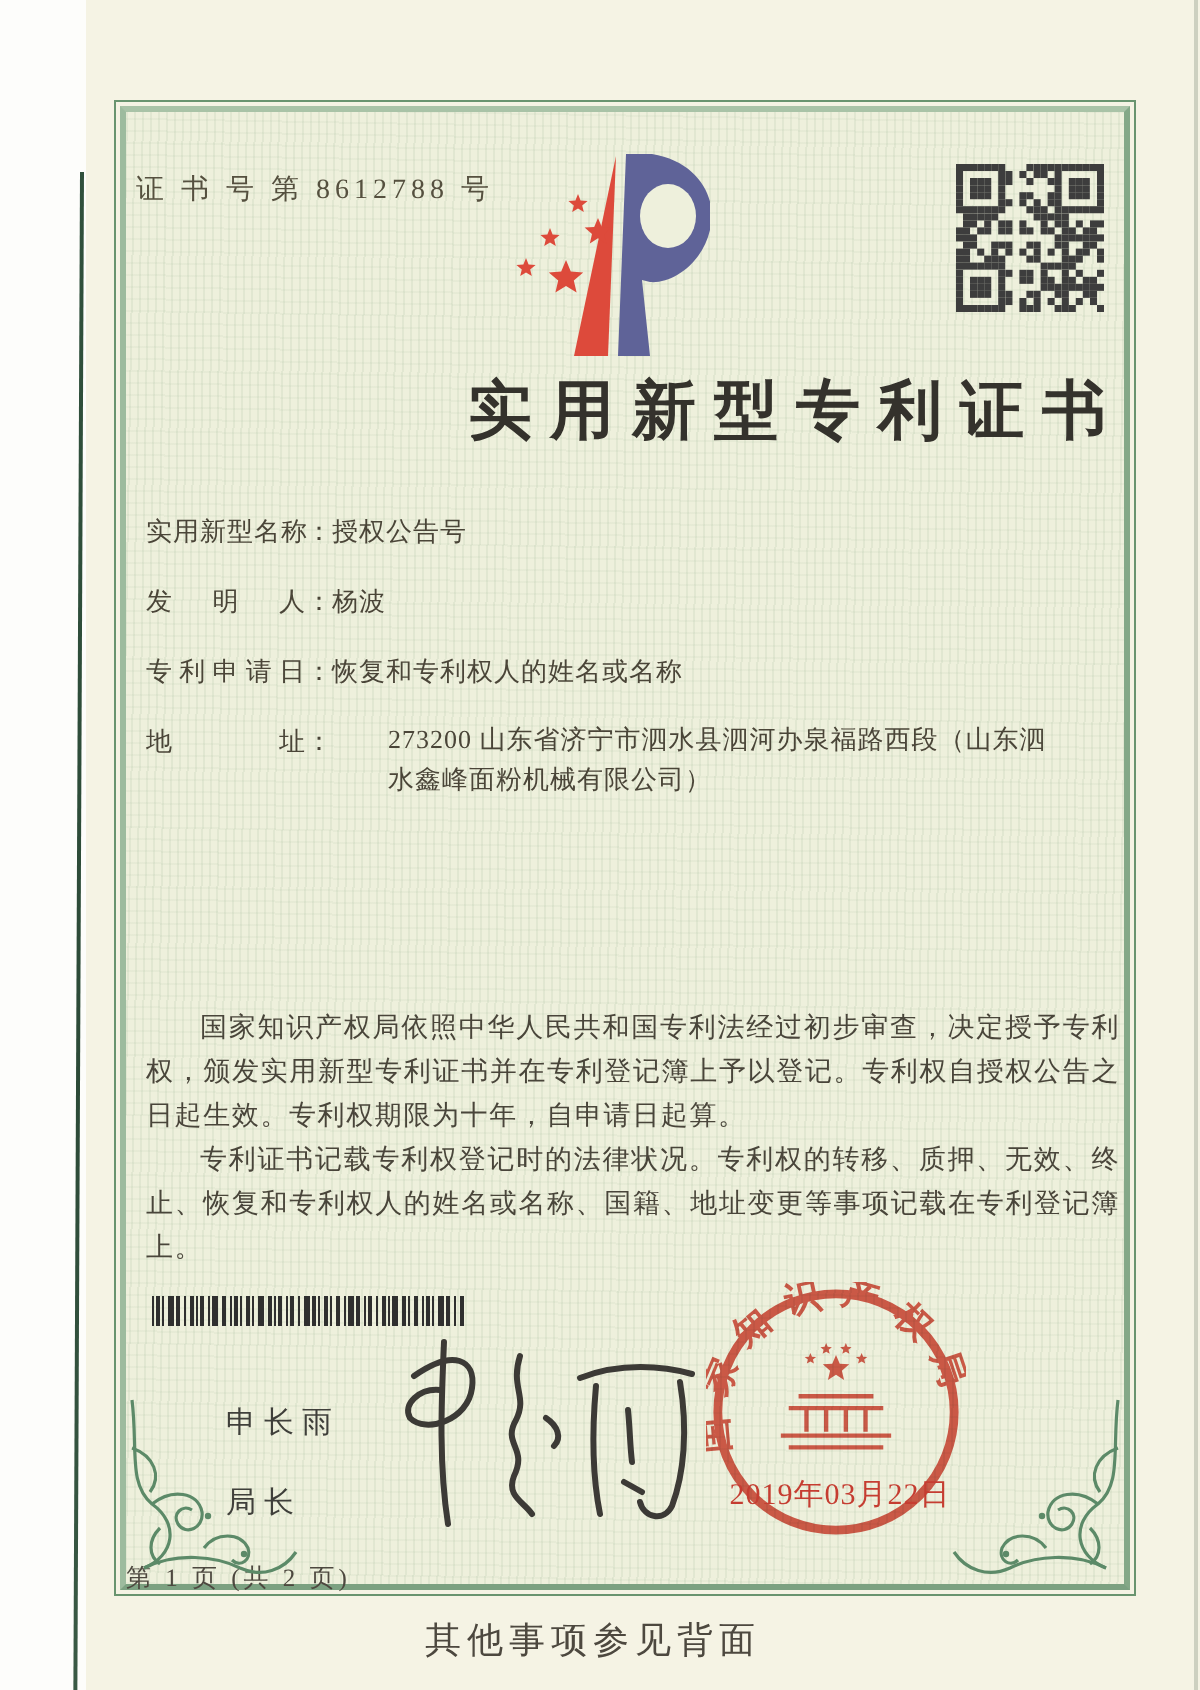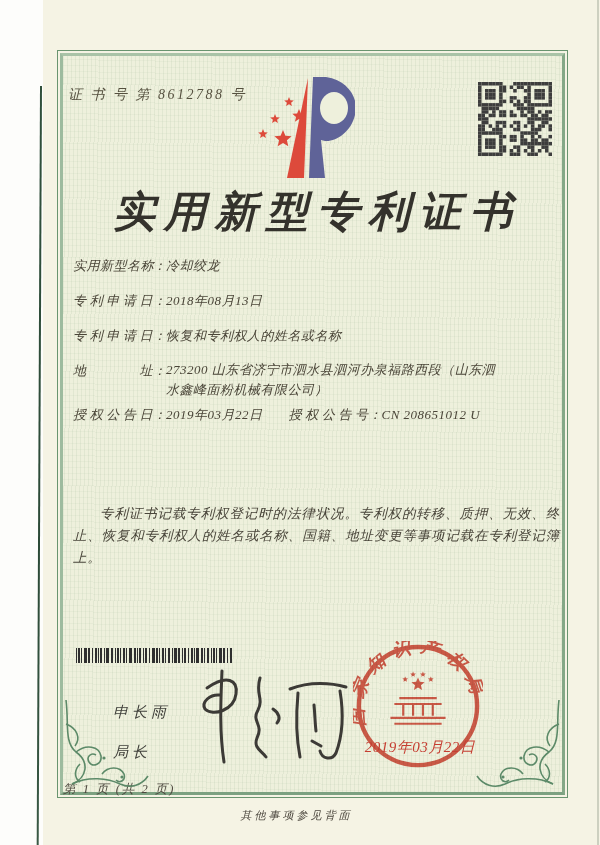--- a/index.html
+++ b/index.html
@@ -5,21 +5,20 @@
   html,body { margin:0; padding:0; background:#ffffff; }
   .screen {
     position:relative; width:600px; height:845px; overflow:hidden;
     background:#fdfdfb;
     font-family:"Liberation Serif", serif;
   }
   
   .paper {
     position:absolute; left:43px; top:0; right:0; bottom:0;
     background:#f5f3e4;
-    font-style:italic;
   }
   .scan-edge {
     position:absolute; left:40px; top:86px; width:2px; height:770px;
     background:linear-gradient(#30503c,#2c4a37 60%,#3a5a45);
     transform:rotate(0.25deg); transform-origin:top center;
   }
   .paper-edge-shadow {
     position:absolute; right:1px; top:0; width:2px; height:100%;
     background:rgba(100,120,100,.28);
   }
@@ -38,34 +37,34 @@
   }
   .cert-no {
     position:absolute; left:5px; top:30px;
     font-size:14px; letter-spacing:2.5px; color:#55503f; white-space:nowrap;
   }
   
   .logo { position:absolute; left:188px; top:16px; width:104px; height:112px; }
   .qr { position:absolute; right:10px; top:26px; width:74px; height:74px; }
   .title {
     position:absolute; left:0; right:0; top:128px; margin:0;
-    text-align:center; font-size:42px; font-weight:600;
+    text-align:right; font-size:32px; font-weight:600;
     letter-spacing:9px; color:#34322c; text-indent:9px;
   }
   
   .fields { position:absolute; left:10px; top:199px; width:488px; color:#4a4538; }
   .f-row { margin-bottom:14px; line-height:21px; font-size:13px; white-space:nowrap; }
   .f-row.wrap { white-space:normal; margin-bottom:4px; }
   .f-label {
     display:inline-block; width:80px; vertical-align:top;
     text-align:justify; text-align-last:justify; letter-spacing:0.5px;
   }
   .f-colon { display:inline-block; vertical-align:top; }
   .f-value { letter-spacing:0.5px; }
-  .f-value.block { display:inline-block; width:338px; vertical-align:top; line-height:20px; }
+  .f-value.block { display:inline-block; width:338px; vertical-align:top; line-height:20px;margin-left:28px; }
   .pair2 { margin-left:26px; }
   
   .body-text { position:absolute; left:10px; top:447px; width:487px; }
   .body-text p {
     margin:0; font-size:13.5px; line-height:22px; letter-spacing:0.8px;
     color:#49453a; text-indent:2em; text-align:justify;
   }
   .barcode { position:absolute; left:12px; top:592px; width:162px; height:15px; }
   .signer { position:absolute; left:50px; top:636px; color:#3f3f3a; }
   .signer div { font-size:15px; letter-spacing:4px; line-height:40px; }
@@ -75,21 +74,21 @@
     position:absolute; left:292px; top:682px; width:130px; text-align:center;
     color:#c53d31; font-size:15px; letter-spacing:0.5px; white-space:nowrap;
   }
   .page-no {
     position:absolute; left:0; right:0; top:725px; 
     font-size:12.5px; letter-spacing:2px; color:#4d483f;
   }
   .back-note {
     position:absolute; left:0; right:0; top:808px; text-align:center;
     transform:translateX(-25px);
-    font-size:11px; letter-spacing:3px; color:#4d483f;
+    font-size:18px; letter-spacing:3px; color:#4d483f;
   }
   .flourish { position:absolute; bottom:-2px; }
   .fl-left  { left:-3px; }
   .fl-right { right:-3px; transform:scaleX(-1); }
 </style>
 </head>
 <body>
 
 <div class="screen">
   <div class="paper">
@@ -364,37 +363,35 @@
               <rect x="52.9" y="70.5" width="3.52" height="3.52" fill="#3d3d3d"></rect>
               <rect x="56.4" y="70.5" width="3.52" height="3.52" fill="#3d3d3d"></rect>
               <rect x="70.5" y="70.5" width="3.52" height="3.52" fill="#3d3d3d"></rect>
             </svg>
         </div>
 
         <h1 class="title">实用新型专利证书</h1>
 
         <div class="fields">
           <div class="f-row">
-            <span class="f-label">实用新型名称</span><span class="f-colon">：</span><span class="f-value">冷却绞龙</span>
+            <span class="f-label">实用新型名称</span><span class="f-colon">：</span><span class="f-value">授权公告号</span>
           </div>
           <div class="f-row">
-            <span class="f-label">专利申请日</span><span class="f-colon">：</span><span class="f-value">2018年08月13日</span>
+            <span class="f-label">发明人</span><span class="f-colon">：</span><span class="f-value">杨波</span>
           </div>
           <div class="f-row">
             <span class="f-label">专利申请日</span><span class="f-colon">：</span><span class="f-value">恢复和专利权人的姓名或名称</span>
           </div>
           <div class="f-row wrap">
             <span class="f-label">地址</span><span class="f-colon">：</span><span class="f-value block">273200 山东省济宁市泗水县泗河办泉福路西段（山东泗水鑫峰面粉机械有限公司）</span>
           </div>
-          <div class="f-row">
-            <span class="f-label">授权公告日</span><span class="f-colon">：</span><span class="f-value">2019年03月22日</span><span class="pair2"><span class="f-label">授权公告号</span><span class="f-colon">：</span><span class="f-value">CN 208651012 U</span></span>
-          </div>
         </div>
 
         <div class="body-text">
+          <p>国家知识产权局依照中华人民共和国专利法经过初步审查，决定授予专利权，颁发实用新型专利证书并在专利登记簿上予以登记。专利权自授权公告之日起生效。专利权期限为十年，自申请日起算。</p>
           <p>专利证书记载专利权登记时的法律状况。专利权的转移、质押、无效、终止、恢复和专利权人的姓名或名称、国籍、地址变更等事项记载在专利登记簿上。</p>
         </div>
 
         <div class="barcode">
           <svg id="barcode-svg" width="162" height="15" viewBox="0 0 162 15">
               <rect x="1" y="0" width="1" height="15" fill="#2f2f2f"></rect>
               <rect x="3" y="0" width="2" height="15" fill="#2f2f2f"></rect>
               <rect x="6" y="0" width="1" height="15" fill="#2f2f2f"></rect>
               <rect x="9" y="0" width="3" height="15" fill="#2f2f2f"></rect>
               <rect x="13" y="0" width="2" height="15" fill="#2f2f2f"></rect>

